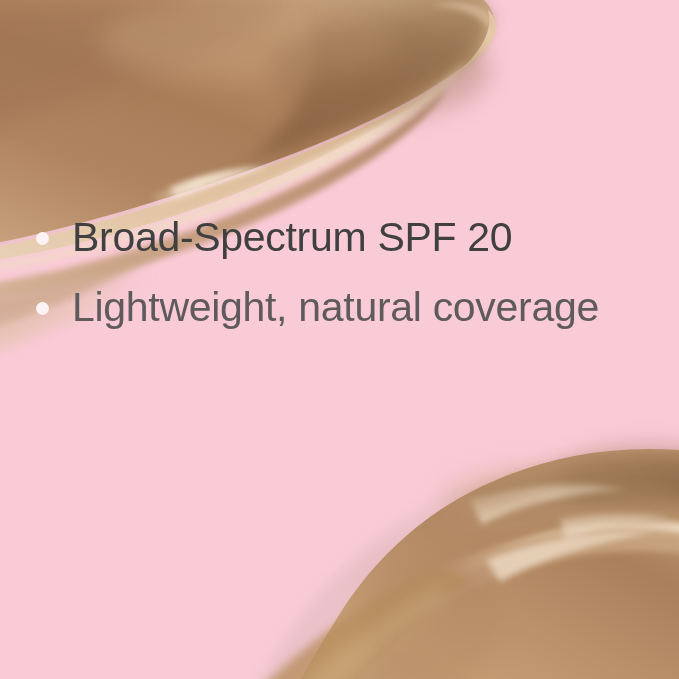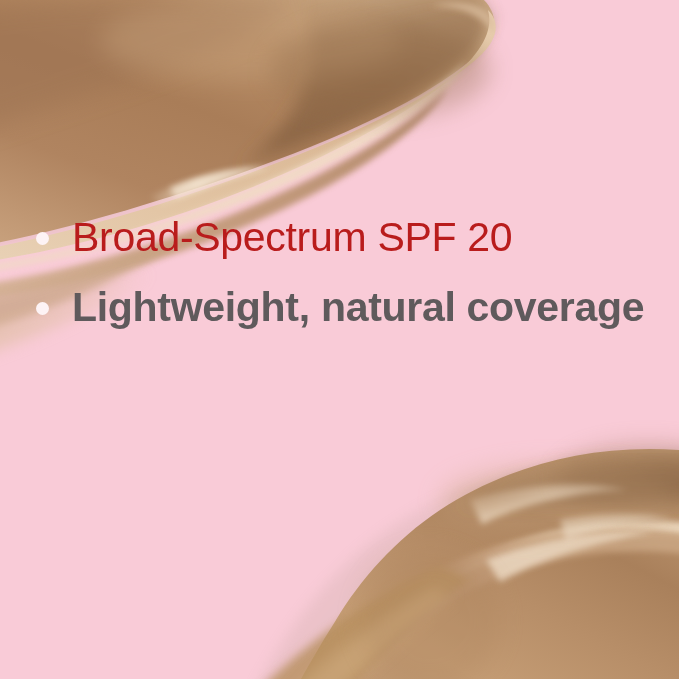--- a/index.html
+++ b/index.html
@@ -252,21 +252,21 @@
 
       <ellipse cx="560" cy="500" rx="120" ry="36" fill="#c9a47e" opacity="0.35" filter="url(#blur12)"></ellipse>
       <ellipse cx="648" cy="478" rx="90" ry="34" fill="#8e6947" opacity="0.3" filter="url(#blur12)"></ellipse>
       <ellipse cx="430" cy="620" rx="70" ry="70" fill="#a87f58" opacity="0.25" filter="url(#blur12)"></ellipse>
     </g>
   </svg>
 
   <ul class="bullet-list">
     <li class="bullet-item">
       <span class="bullet-dot" style="background: rgb(253, 243, 245);"></span>
-      <span class="bullet-text" style="color: #b91c1c;">Broad-Spectrum SPF 20</span>
+      <span class="bullet-text" style="color: #404040;">Broad-Spectrum SPF 20</span>
     </li>
     <li class="bullet-item">
       <span class="bullet-dot" style="background: rgb(253, 243, 245);"></span>
-      <span class="bullet-text" style="color: rgb(95, 90, 92); font-weight: bold;">Lightweight, natural coverage</span>
+      <span class="bullet-text" style="color: rgb(95, 90, 92);">Lightweight, natural coverage</span>
     </li>
   </ul>
 
 </div>
 
 </body></html>

